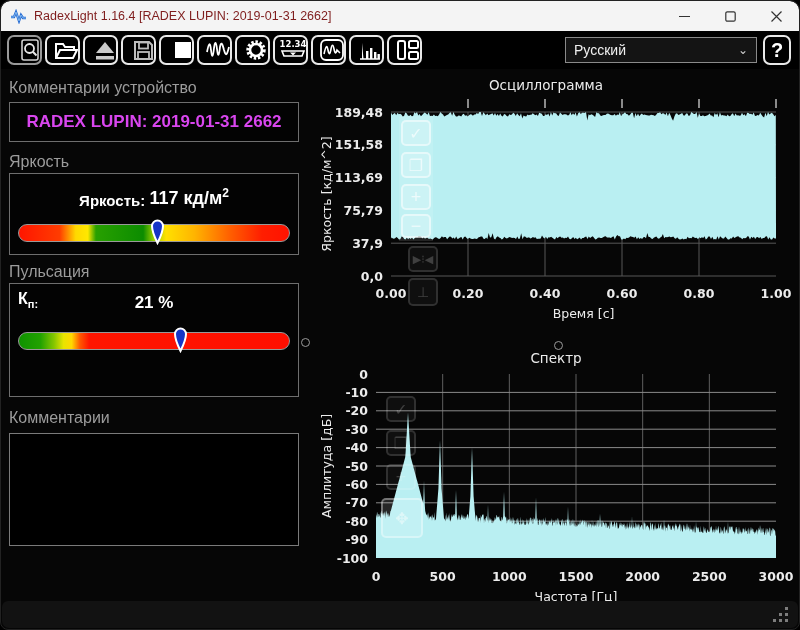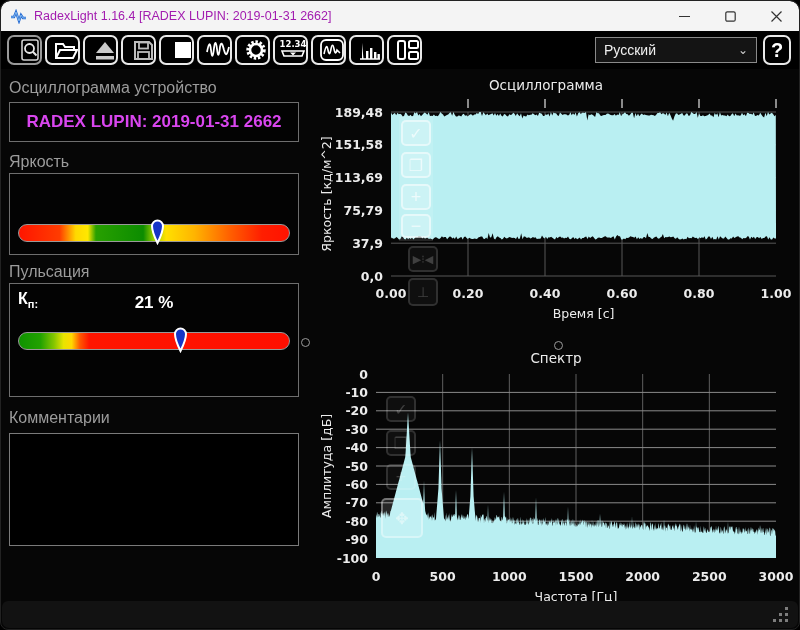--- a/index.html
+++ b/index.html
@@ -3,32 +3,32 @@
 <meta charset="utf-8">
 <style>
   html,body{margin:0;padding:0;background:#000;width:800px;height:630px;overflow:hidden;
             font-family:"Liberation Sans",sans-serif;-webkit-font-smoothing:antialiased;}
   #window{position:absolute;inset:0;background:#060606;border-radius:10px 10px 8px 8px;overflow:hidden;border:1px solid #222;}
 
   
   #titlebar{position:absolute;left:0;top:0;right:0;height:30px;background:#f4f4f4;color:#111;
             display:flex;align-items:center;border-radius:9px 9px 0 0;}
   #app-icon{width:17px;height:15px;margin:0 7px 0 9px;flex:0 0 auto;}
-  #title-text{font-size:12.5px;color:#a21caf;}
+  #title-text{font-size:12.5px;color:#7f1d1d;}
   #win-controls{margin-left:auto;display:flex;height:100%;}
   .win-btn{width:46px;height:100%;display:flex;align-items:center;justify-content:center;color:#333;font-size:13px;}
   .win-btn svg{display:block;}
 
   
   #toolbar{position:absolute;left:0;top:30px;right:0;height:38px;background:#000;display:flex;align-items:center;}
   .tb-btn{width:35px;height:30px;margin-left:3px;border:2px solid #e8e8e8;border-radius:7px;background:#000;
           display:flex;align-items:center;justify-content:flex-end;box-sizing:border-box;flex:0 0 auto;}
   .tb-btn:first-child{margin-left:6px;border-color:#9a9a9a;}
   .tb-btn svg{display:block;}
-  #lang-box{margin-left:auto;width:162px;height:26px;border:1px solid #8a8a8a;background:#141414;color:#f0f0f0;
+  #lang-box{margin-left:auto;width:192px;height:26px;border:1px solid #8a8a8a;background:#141414;color:#f0f0f0;
             display:flex;align-items:center;font-size:14px;padding:0 8px;box-sizing:border-box;}
   #lang-box .chev{margin-left:auto;color:#cfcfcf;font-size:12px;}
   #help-btn{width:28px;height:30px;margin:0 8px 0 6px;border:2px solid #e8e8e8;border-radius:7px;color:#fff;
             display:flex;align-items:center;justify-content:center;font-size:20px;font-weight:bold;box-sizing:border-box;flex:0 0 auto;}
 
   
   .sec-header{position:absolute;left:8px;color:#9c9c9c;font-size:16px;}
   .panel-box{position:absolute;left:8px;width:290px;border:1px solid #6e6e6e;background:#030303;box-sizing:border-box;}
   #device-name{display:flex;align-items:center;justify-content:center;height:100%;color:#d946ef;font-weight:bold;font-size:17px;}
   .value-line{position:absolute;left:0;right:0;text-align:center;color:#fff;white-space:nowrap;}
@@ -168,27 +168,30 @@
     </div>
     <div id="lang-box">
       <span>Русский</span>
       <span class="chev">⌄</span>
     </div>
     <div id="help-btn">
       <span>?</span>
     </div>
   </div>
 
-  <div class="sec-header" style="top:78px">Осциллограмма устройство</div>
+  <div class="sec-header" style="top:78px">Комментарии устройство</div>
   <div class="panel-box" style="top:101px;height:40px;">
     <div id="device-name">RADEX LUPIN: 2019-01-31 2662</div>
   </div>
 
   <div class="sec-header" style="top:152px">Яркость</div>
   <div class="panel-box" style="top:172px;height:82px;">
+    <div class="value-line" id="lum-line">
+      <span>Яркость:</span>&nbsp;<span class="big"><span>117</span>&nbsp;<span>кд/м</span><sup>2</sup></span>
+    </div>
     <div class="scale-wrap" style="top:50px">
       <div class="scale-bar" id="lum-bar" style="background: linear-gradient(90deg, rgb(255, 21, 0) 0%, rgb(255, 60, 0) 15%, rgb(255, 216, 0) 21%, rgb(255, 232, 0) 25.5%, rgb(40, 160, 0) 28.5%, rgb(12, 140, 0) 46%, rgb(156, 208, 0) 50%, rgb(255, 224, 0) 54.5%, rgb(255, 180, 0) 65%, rgb(255, 96, 0) 78%, rgb(255, 30, 0) 90%, rgb(255, 18, 0) 100%);"></div>
       <svg class="scale-marker" id="lum-marker" viewBox="0 0 15 28" style="left: calc(51% - 7px);">
         <path d="M7.5 26 C3.5 18 2 13 2 9 A5.5 5.5 0 1 1 13 9 C13 13 11.5 18 7.5 26 Z" fill="#1535c8" stroke="#fff" stroke-width="2"></path>
       </svg>
     </div>
   </div>
 
   <div class="sec-header" style="top:262px">Пульсация</div>
   <div class="panel-box" style="top:282px;height:114px;">

